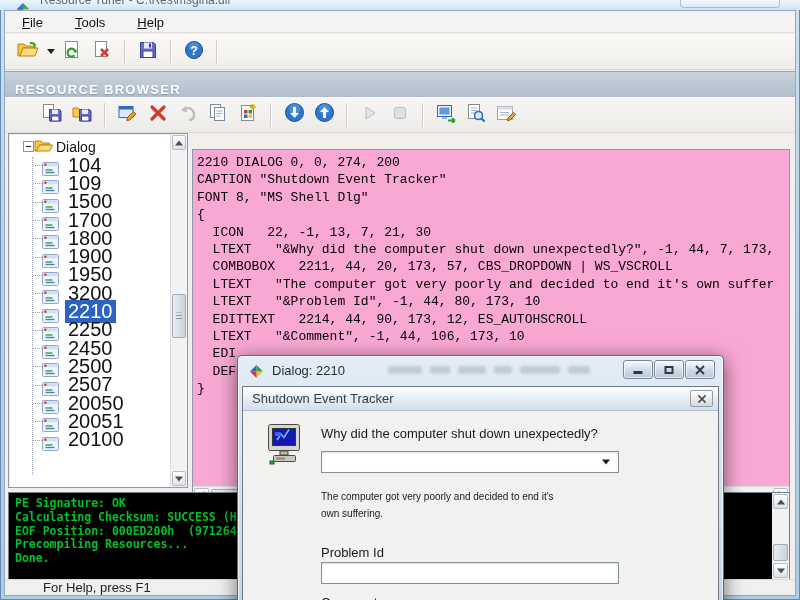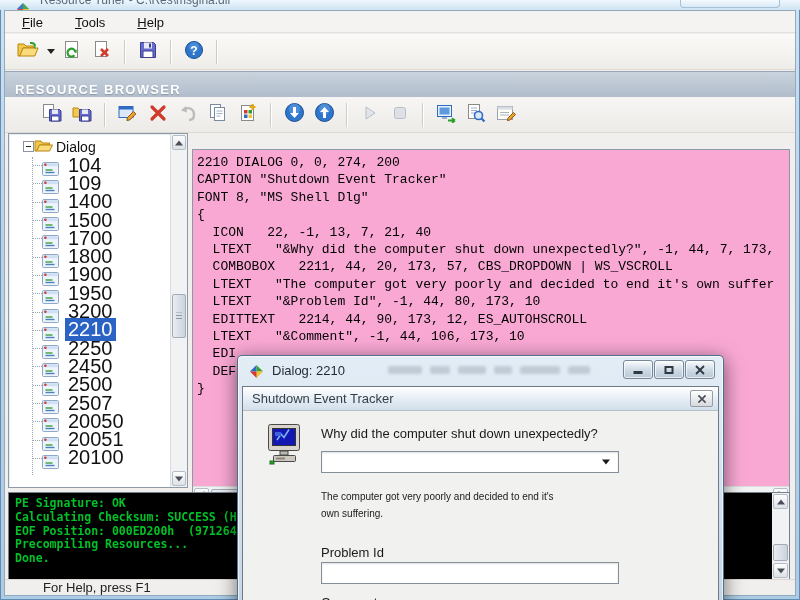--- a/index.html
+++ b/index.html
@@ -345,30 +345,20 @@
             <span class="tree-label">109</span>
           </div>
             <div class="tree-row">
             <span class="dlg-res-icon"><svg width="17" height="14" viewBox="0 0 17 14">
                   <rect x="0.5" y="0.5" width="16" height="13" rx="1" fill="#eef4fc" stroke="#8fa8c8"></rect>
                   <rect x="1.2" y="1.2" width="14.6" height="3" fill="#cfe0f4"></rect>
                   <circle cx="3.4" cy="2.7" r="1.3" fill="#d23b2e"></circle>
                   <path d="M3.5 8 h7" stroke="#3aa13a" stroke-width="1.4"></path>
                   <path d="M3.5 10.5 h9" stroke="#4a7ec0" stroke-width="1.4"></path>
                 </svg></span>
-            <span class="tree-label">1400</span>
-          </div>
-            <div class="tree-row">
-            <span class="dlg-res-icon"><svg width="17" height="14" viewBox="0 0 17 14">
-                  <rect x="0.5" y="0.5" width="16" height="13" rx="1" fill="#eef4fc" stroke="#8fa8c8"></rect>
-                  <rect x="1.2" y="1.2" width="14.6" height="3" fill="#cfe0f4"></rect>
-                  <circle cx="3.4" cy="2.7" r="1.3" fill="#d23b2e"></circle>
-                  <path d="M3.5 8 h7" stroke="#3aa13a" stroke-width="1.4"></path>
-                  <path d="M3.5 10.5 h9" stroke="#4a7ec0" stroke-width="1.4"></path>
-                </svg></span>
             <span class="tree-label">1500</span>
           </div>
             <div class="tree-row">
             <span class="dlg-res-icon"><svg width="17" height="14" viewBox="0 0 17 14">
                   <rect x="0.5" y="0.5" width="16" height="13" rx="1" fill="#eef4fc" stroke="#8fa8c8"></rect>
                   <rect x="1.2" y="1.2" width="14.6" height="3" fill="#cfe0f4"></rect>
                   <circle cx="3.4" cy="2.7" r="1.3" fill="#d23b2e"></circle>
                   <path d="M3.5 8 h7" stroke="#3aa13a" stroke-width="1.4"></path>
                   <path d="M3.5 10.5 h9" stroke="#4a7ec0" stroke-width="1.4"></path>
                 </svg></span>
@@ -509,21 +499,21 @@
       </div>
     </div>
 
     <div class="editor-panel">
       <div class="code-area">
 
       <div class="code-line">2210 DIALOG 0, 0, 274, 200</div>
           <div class="code-line">CAPTION "Shutdown Event Tracker"</div>
           <div class="code-line">FONT 8, "MS Shell Dlg"</div>
           <div class="code-line">{</div>
-          <div class="code-line">  ICON   22, -1, 13, 7, 21, 40</div>
+          <div class="code-line">  ICON   22, -1, 13, 7, 21, 30</div>
           <div class="code-line">  LTEXT   "&amp;Why did the computer shut down unexpectedly?", -1, 44, 7, 173,</div>
           <div class="code-line">  COMBOBOX   2211, 44, 20, 173, 57, CBS_DROPDOWN | WS_VSCROLL</div>
           <div class="code-line">  LTEXT   "The computer got very poorly and decided to end it's own suffer</div>
           <div class="code-line">  LTEXT   "&amp;Problem Id", -1, 44, 80, 173, 10</div>
           <div class="code-line">  EDITTEXT   2214, 44, 90, 173, 12, ES_AUTOHSCROLL</div>
           <div class="code-line">  LTEXT   "&amp;Comment", -1, 44, 106, 173, 10</div>
           <div class="code-line">  EDI</div>
           <div class="code-line">  DEF</div>
           <div class="code-line">}</div>
         </div>

